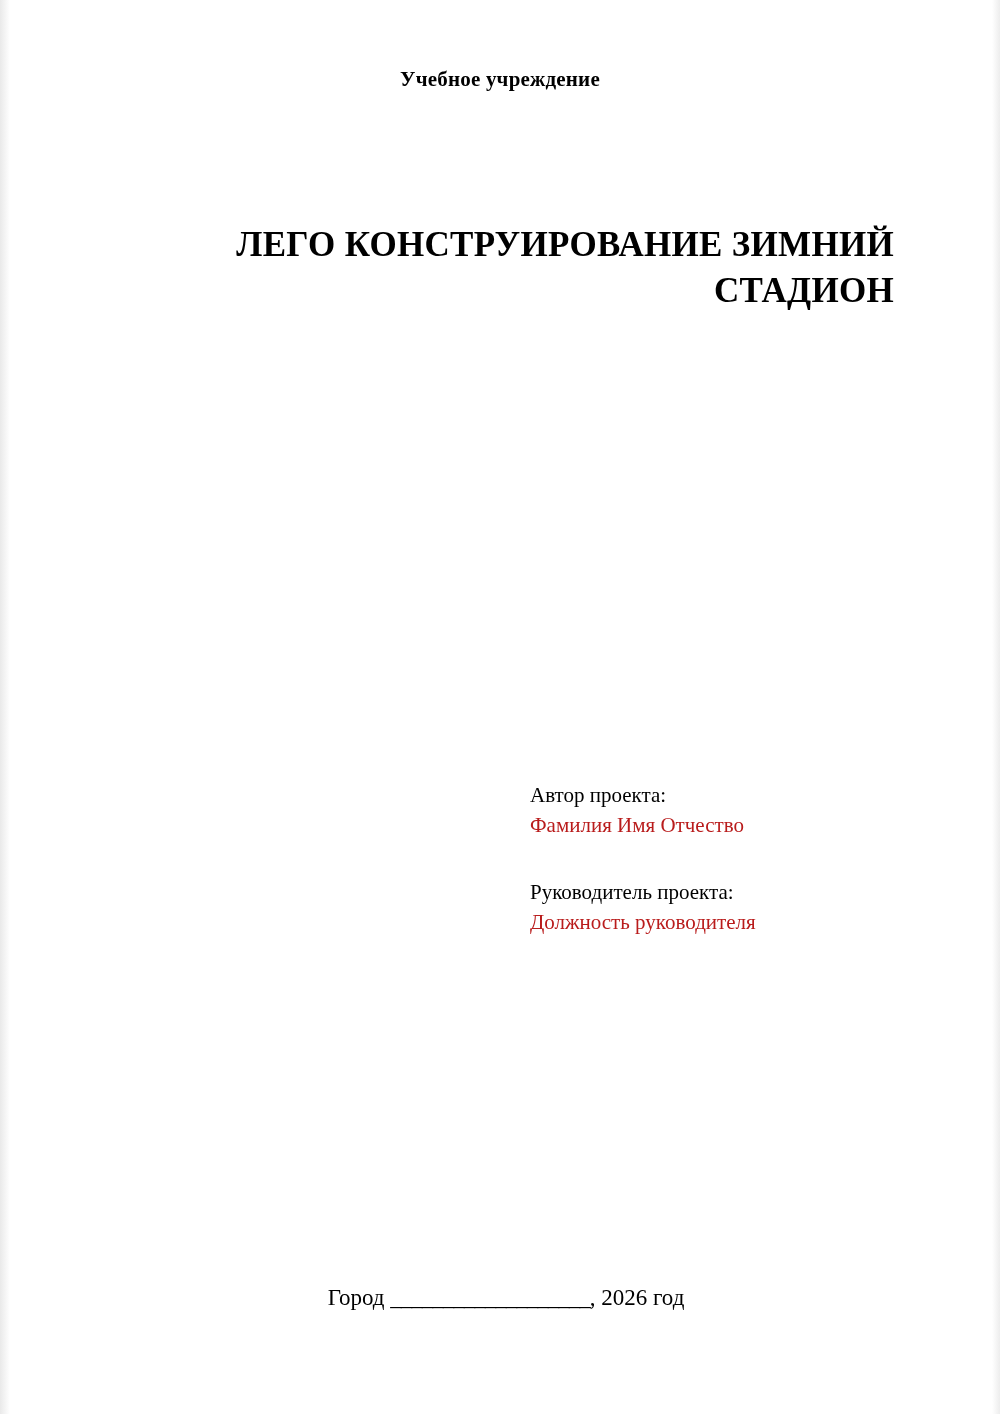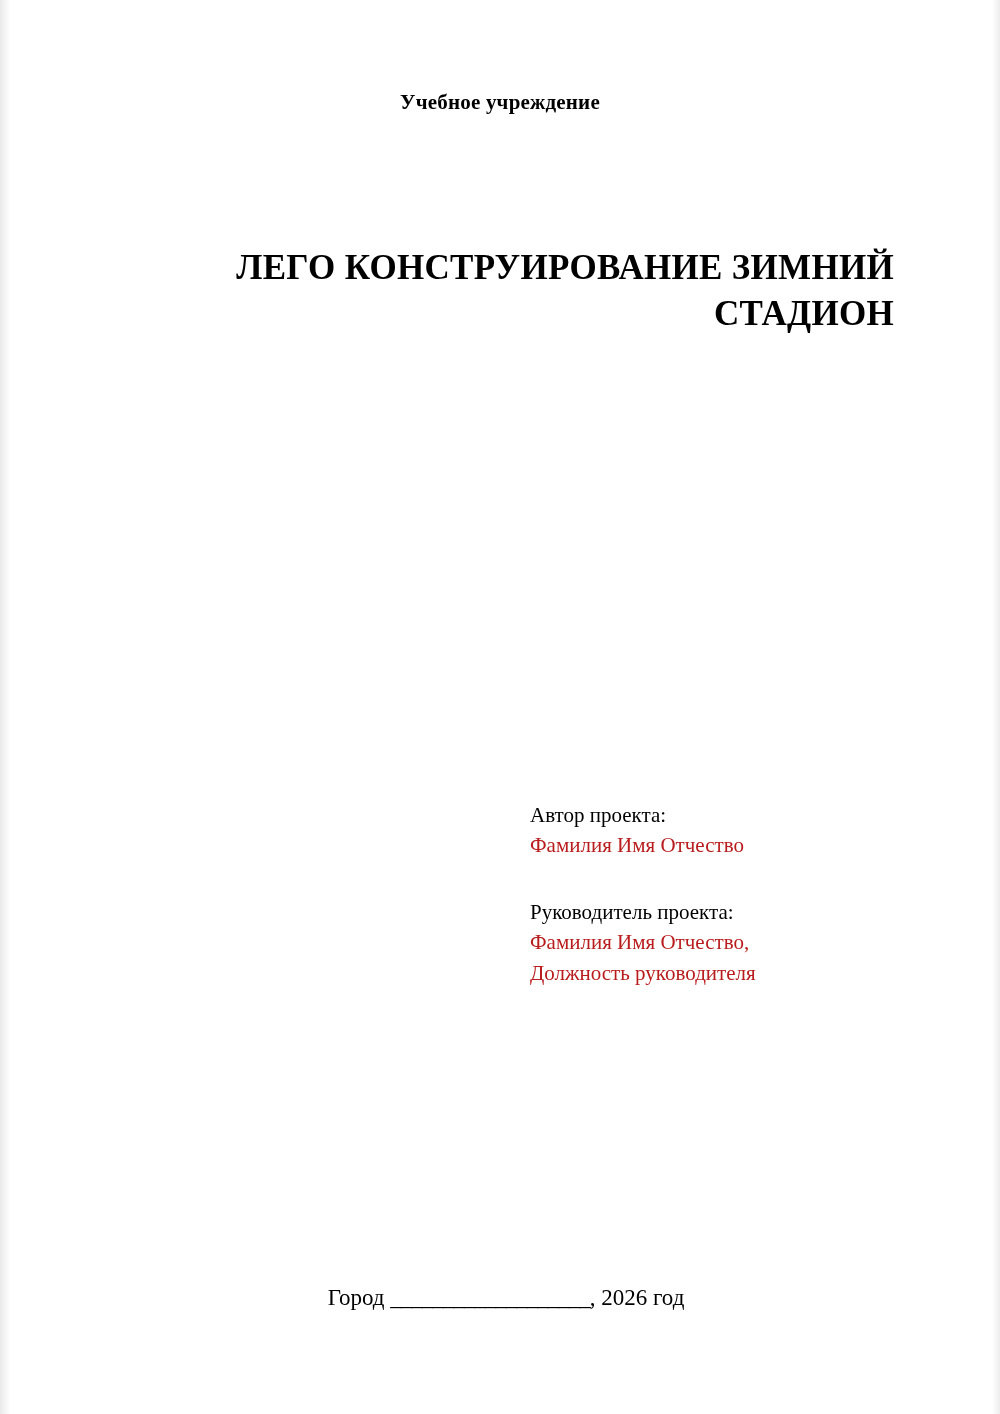--- a/index.html
+++ b/index.html
@@ -42,21 +42,21 @@
     z-index: 2;
     padding: 0 96px;
     height: 100%;
     box-sizing: border-box;
   }
   .institution {
     text-align: center;
     font-weight: bold;
     font-size: 21px;
     letter-spacing: 0.2px;
-    padding-top: 90px;
+    padding-top: 67px;
   }
   .project-type {
     text-align: center;
     font-weight: bold;
     font-size: 21px;
     letter-spacing: 0.6px;
     margin-top: 155px;
   }
   .project-title {
     text-align: right;
@@ -65,21 +65,20 @@
     line-height: 1.32;
     letter-spacing: 0.3px;
     margin-top: 130px;
     padding: 0 10px;
   }
   .authors-block {
     position: absolute;
     left: 530px;
     top: 780px;
     width: 400px;
-    margin-top: 20px;
   }
   .field-label {
     font-size: 21px;
     color: #000000;
     margin: 0;
     line-height: 1.45;
   }
   .field-value {
     font-size: 21px;
     color: #b91c1c;
@@ -112,21 +111,20 @@
 
     <div class="project-title">ЛЕГО КОНСТРУИРОВАНИЕ ЗИМНИЙ СТАДИОН</div>
 
     <div class="authors-block">
       <p class="field-label">Автор проекта:</p>
       <p class="field-value">Фамилия Имя Отчество</p>
 
       <div class="gap"></div>
 
       <p class="field-label">Руководитель проекта:</p>
-      <p class="field-value">Фамилия Имя Отчество,</p>
       <p class="field-value">Должность руководителя</p>
     </div>
 
     <div class="footer-line">
       <span>Город </span><span class="blank">___________________</span><span>, 2026 год</span>
     </div>
 
   </div>
 </div>
 

